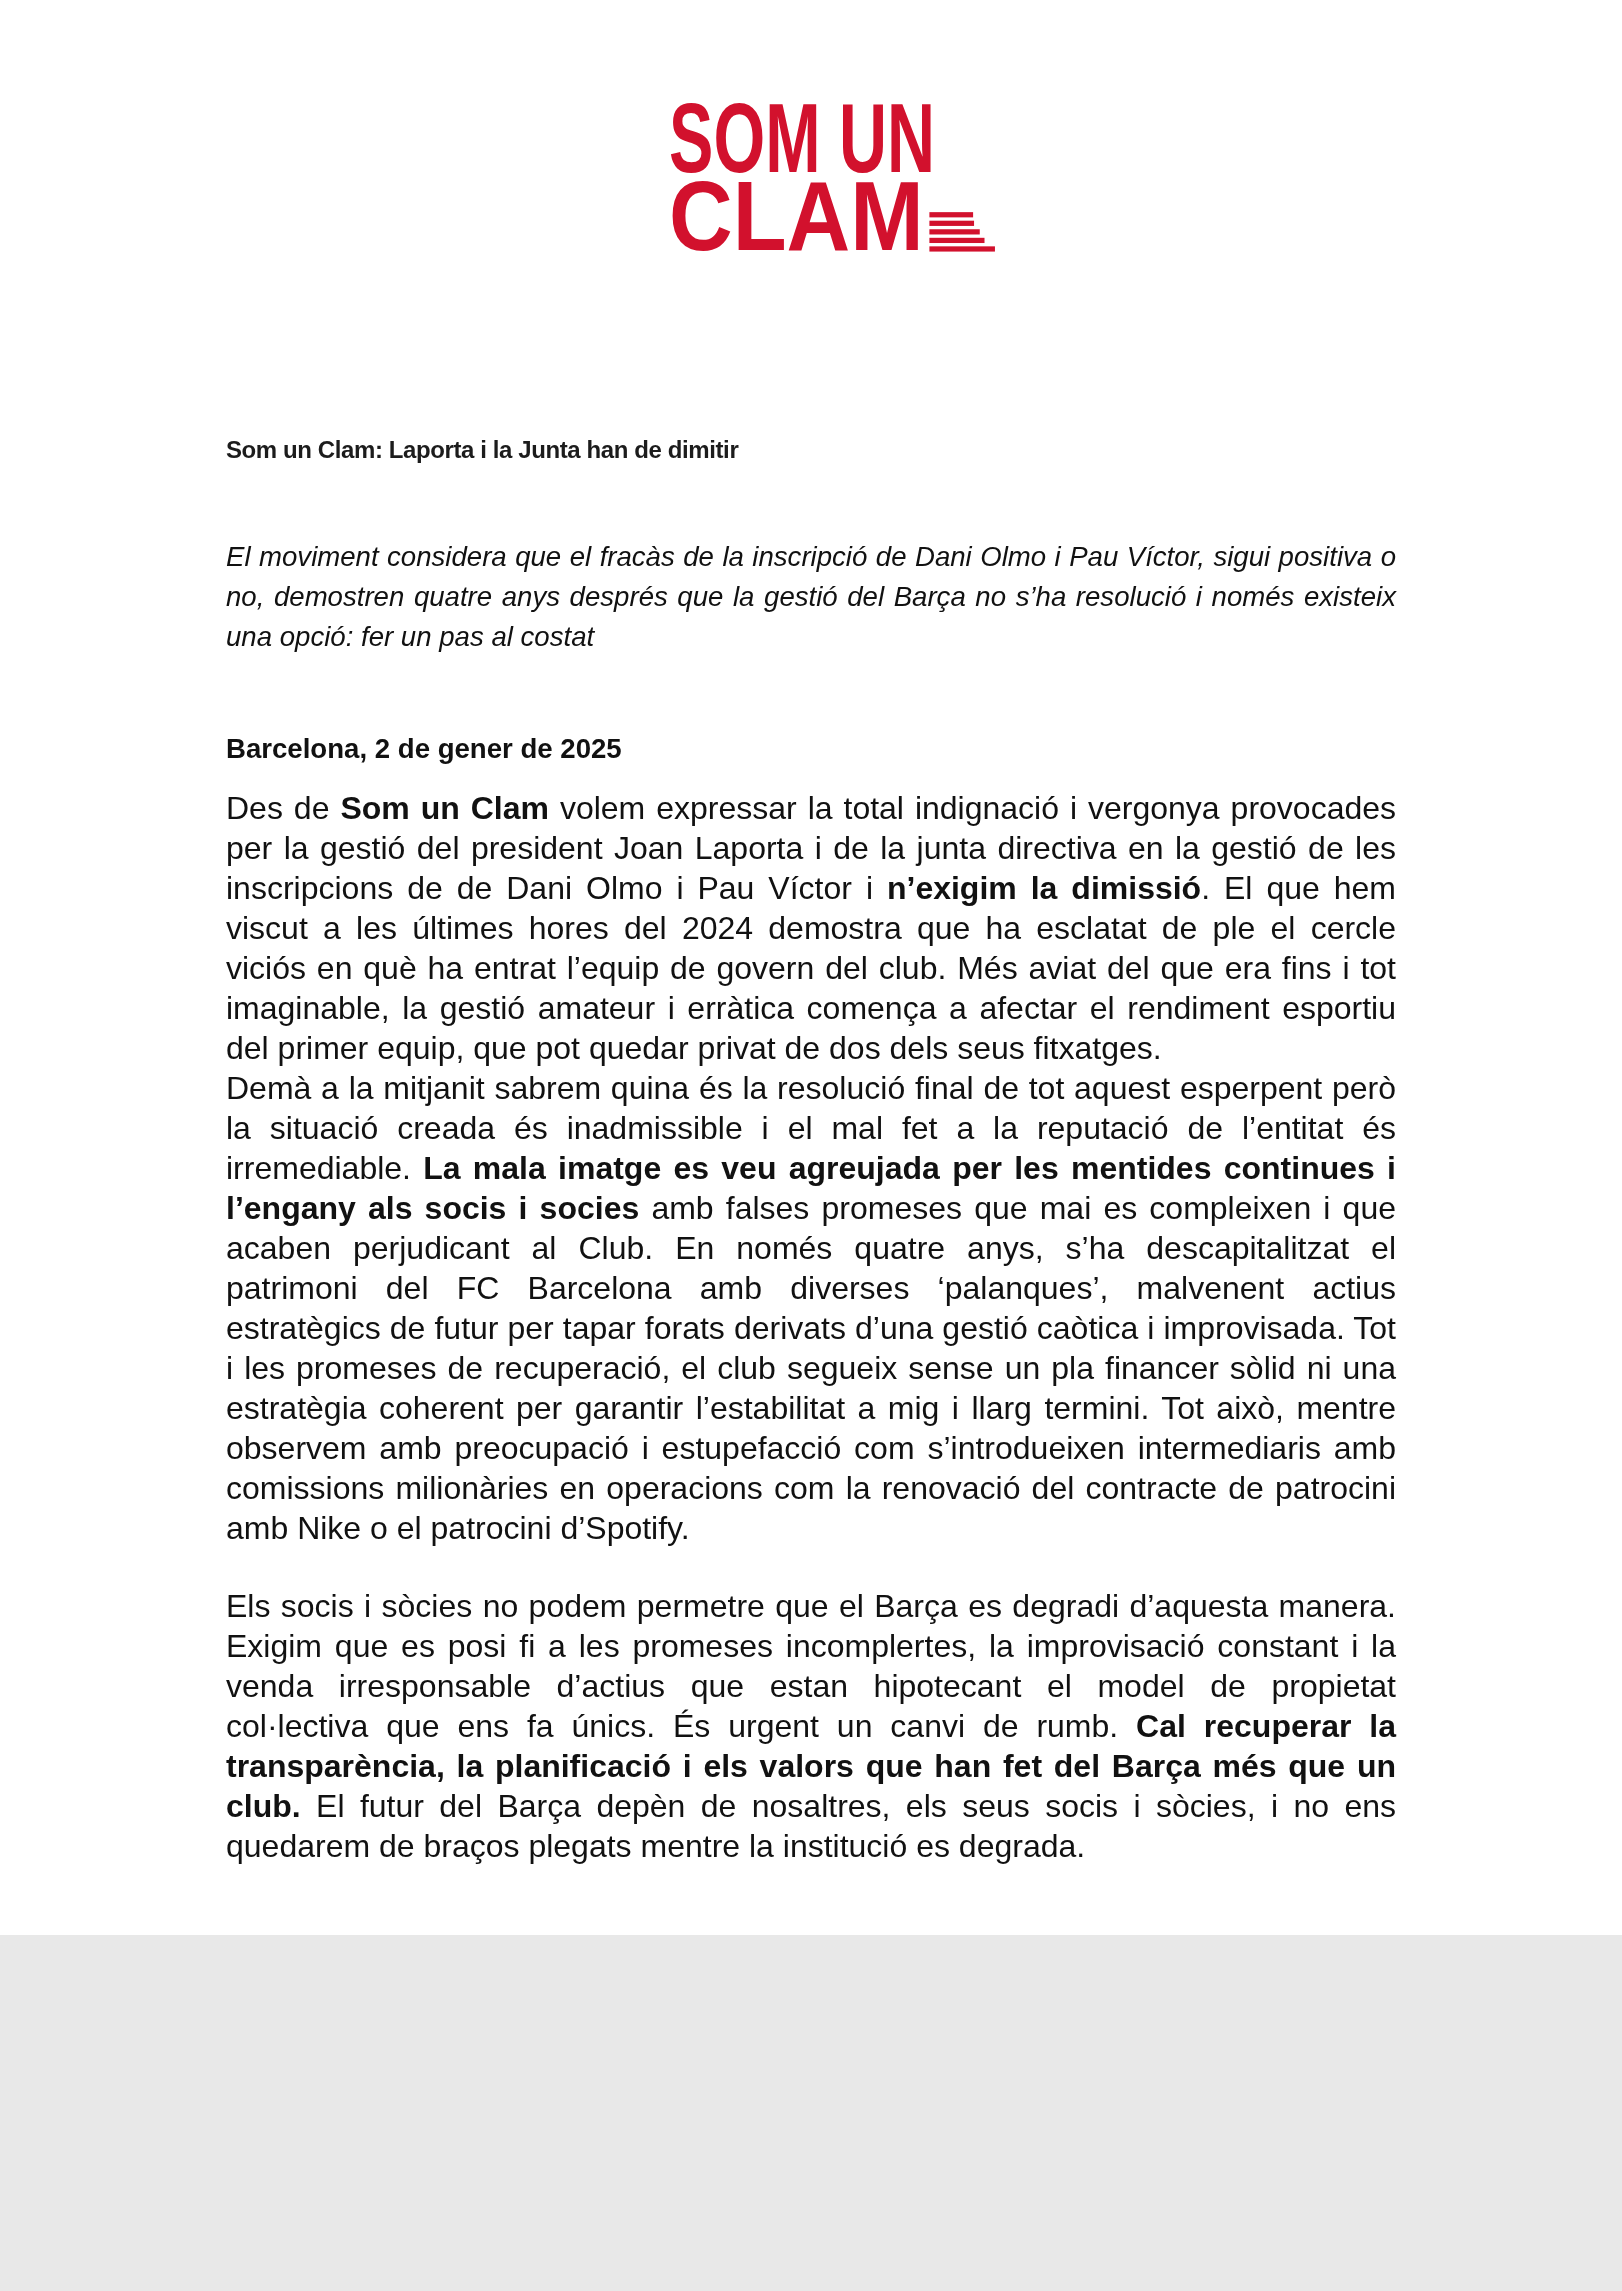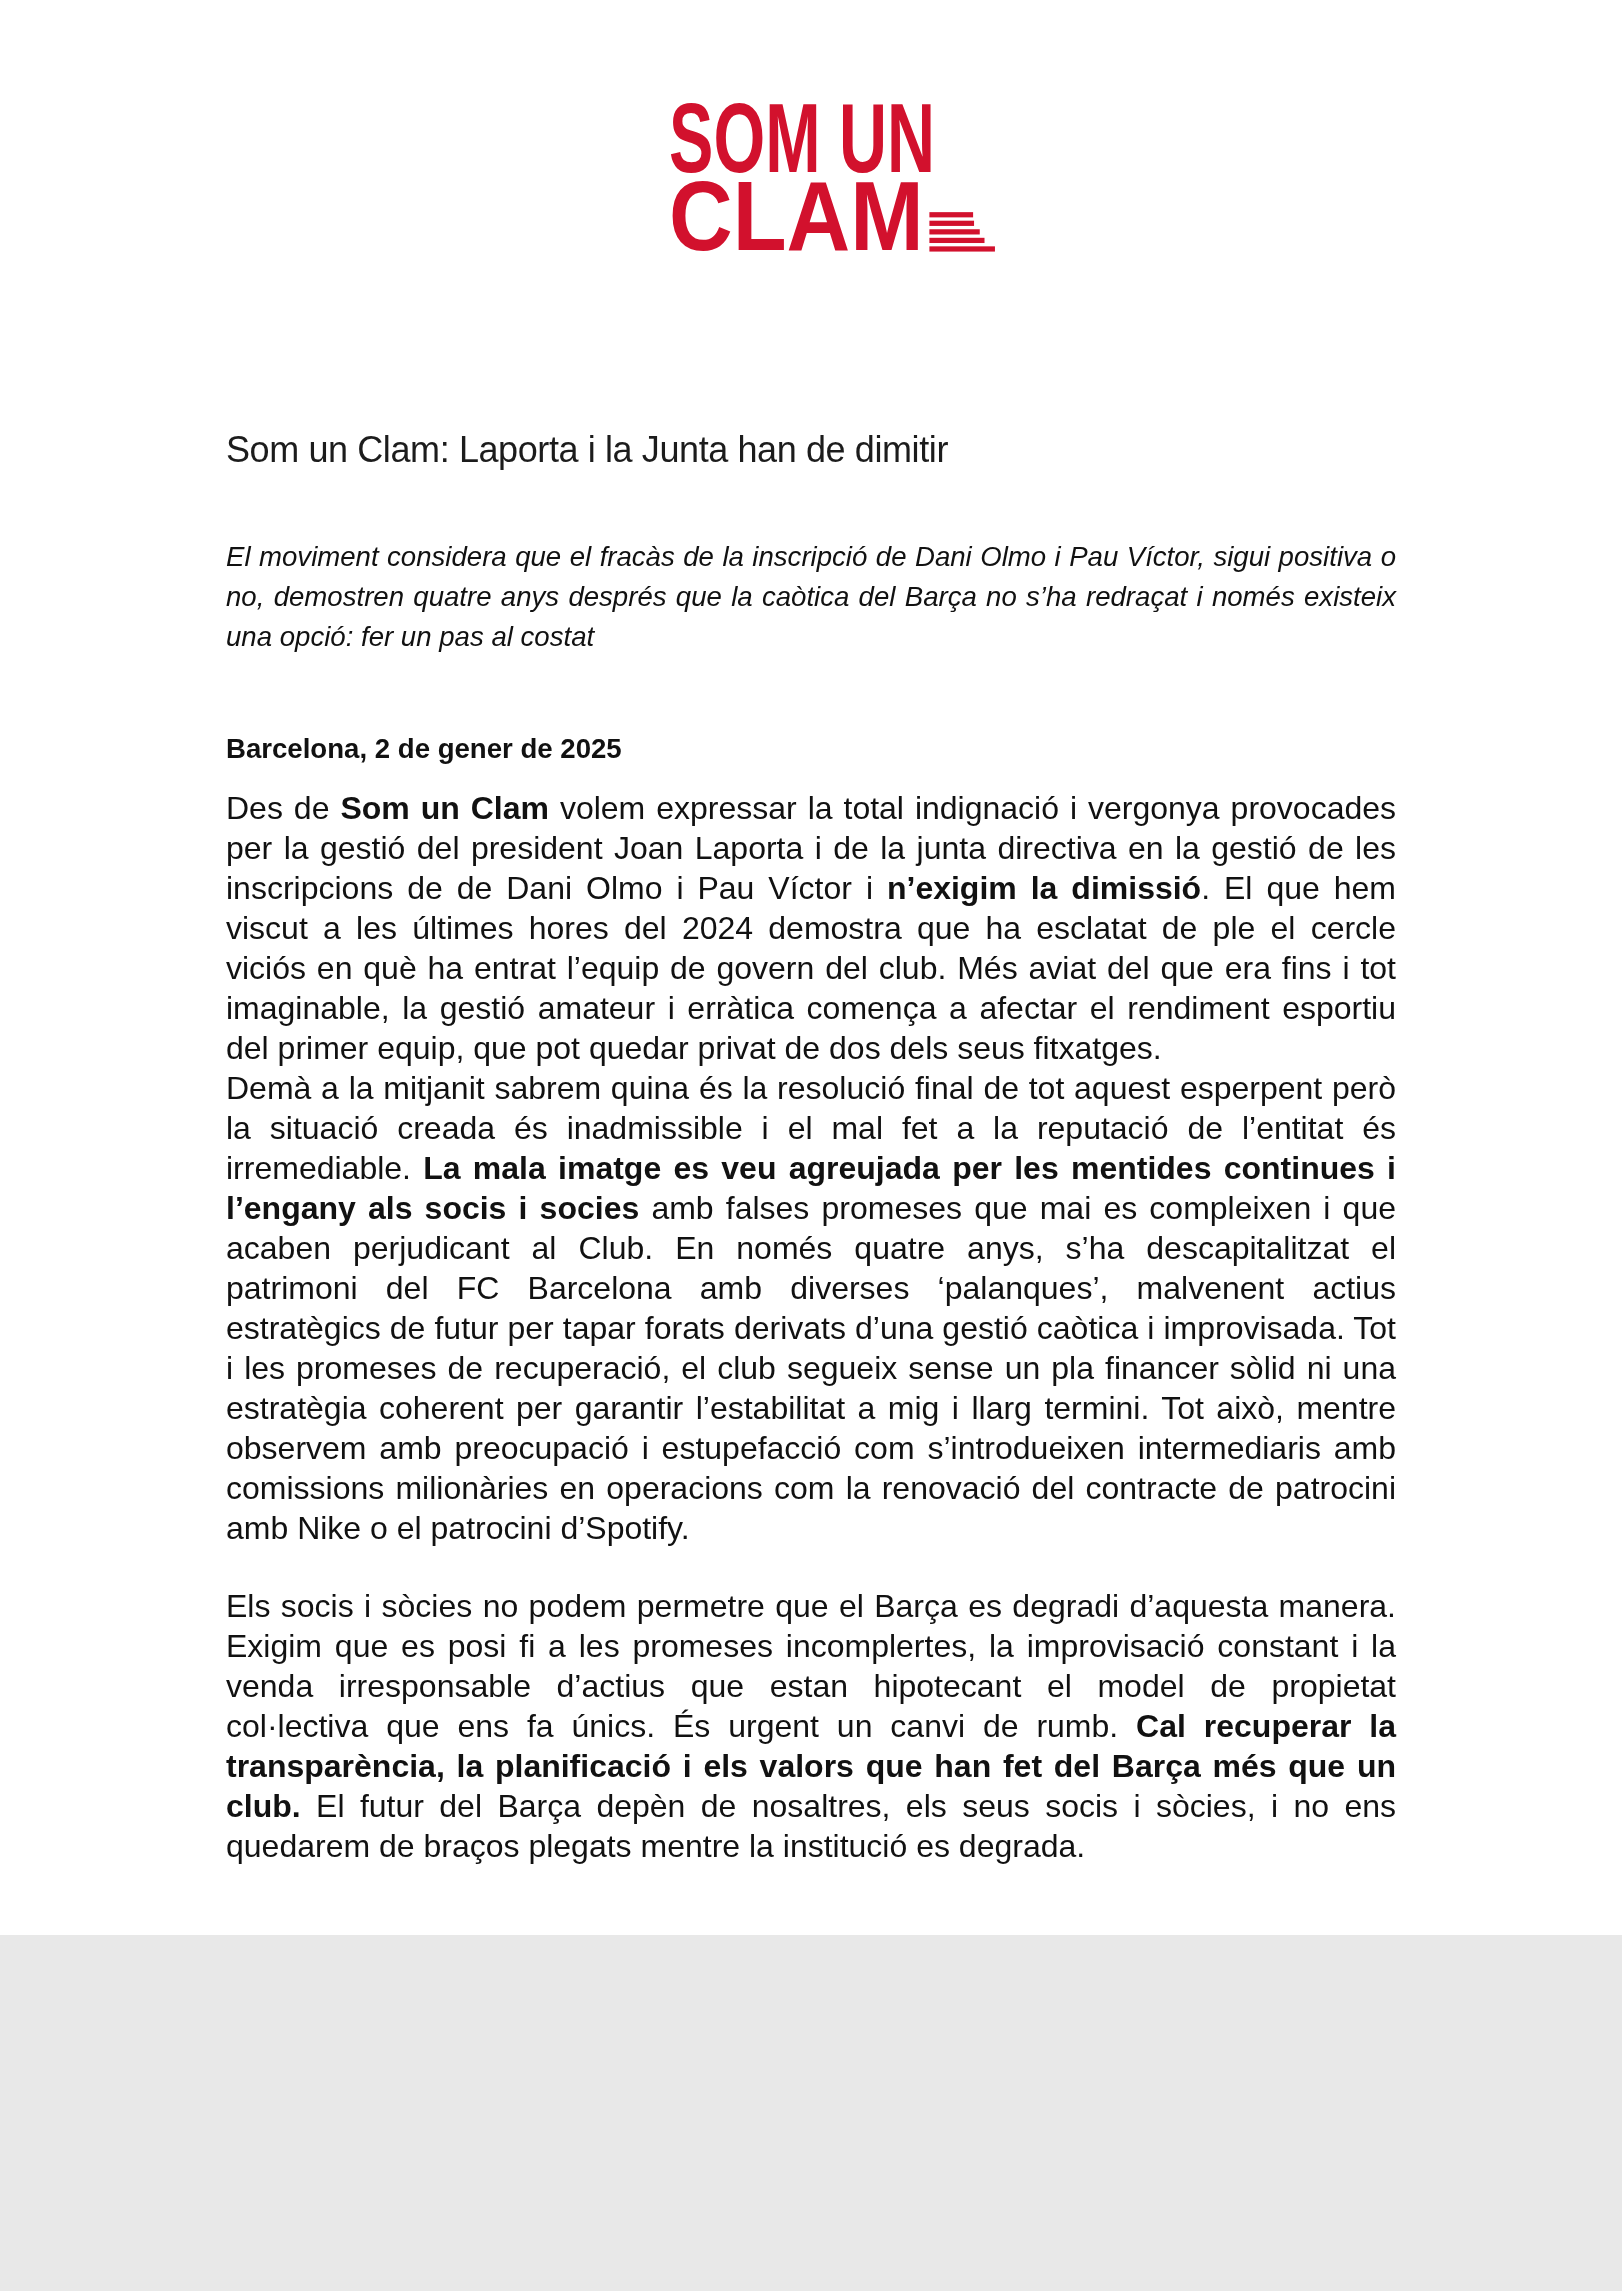--- a/index.html
+++ b/index.html
@@ -17,23 +17,23 @@
     padding-top: 101px;
     display: flex;
     justify-content: center;
   }
   .logo-wrap svg { transform: translateX(21px); }
   .content {
     padding: 0 227px 0 226px;
   }
   .doc-title {
     margin: 178px 0 0 0;
-    font-size: 36px;
+    font-size: 24px;
     line-height: 38px;
-    font-weight: normal;
+    font-weight: bold;
     color: #1c1c1c;
     letter-spacing: -0.4px;
   }
   .lede {
     margin: 68px 0 0 0;
     font-size: 27.6px;
     line-height: 40px;
     font-style: italic;
     text-align: justify;
   }
@@ -76,21 +76,21 @@
         <rect x="274" y="144" width="58" height="5.5"></rect>
         <rect x="274" y="153" width="69" height="5.5"></rect>
       </g>
     </svg>
   </div>
 
   <div class="content">
 
     <h1 class="doc-title">Som un Clam: Laporta i la Junta han de dimitir</h1>
 
-    <p class="lede">El moviment considera que el fracàs de la inscripció de Dani Olmo i Pau Víctor, sigui positiva o no, demostren quatre anys després que la caòtica del Barça no s’ha redraçat i només existeix una opció: fer un pas al costat</p>
+    <p class="lede">El moviment considera que el fracàs de la inscripció de Dani Olmo i Pau Víctor, sigui positiva o no, demostren quatre anys després que la gestió del Barça no s’ha resolució i només existeix una opció: fer un pas al costat</p>
 
     <p class="dateline">Barcelona, 2 de gener de 2025</p>
 
     <p class="body-par p1"><span>Des de </span><span style="font-weight: bold;">Som un Clam</span><span> volem expressar la total indignació i vergonya provocades per la gestió del president Joan Laporta i de la junta directiva en la gestió de les inscripcions de de Dani Olmo i Pau Víctor i </span><span style="font-weight: bold;">n’exigim la dimissió</span><span>. El que hem viscut a les últimes hores del 2024 demostra que ha esclatat de ple el cercle viciós en què ha entrat l’equip de govern del club. Més aviat del que era fins i tot imaginable, la gestió amateur i erràtica comença a afectar el rendiment esportiu del primer equip, que pot quedar privat de dos dels seus fitxatges.</span></p>
 
     <p class="body-par p2"><span>Demà a la mitjanit sabrem quina és la resolució final de tot aquest esperpent però la situació creada és inadmissible i el mal fet a la reputació de l’entitat és irremediable. </span><span style="font-weight: bold;">La mala imatge es veu agreujada per les mentides continues i l’engany als socis i socies</span><span> amb falses promeses que mai es compleixen i que acaben perjudicant al Club. En només quatre anys, s’ha descapitalitzat el patrimoni del FC Barcelona amb diverses ‘palanques’, malvenent actius estratègics de futur per tapar forats derivats d’una gestió caòtica i improvisada. Tot i les promeses de recuperació, el club segueix sense un pla financer sòlid ni una estratègia coherent per garantir l’estabilitat a mig i llarg termini. Tot això, mentre observem amb preocupació i estupefacció com s’introdueixen intermediaris amb comissions milionàries en operacions com la renovació del contracte de patrocini amb Nike o el patrocini d’Spotify.</span></p>
 
     <p class="body-par p3"><span>Els socis i sòcies no podem permetre que el Barça es degradi d’aquesta manera. Exigim que es posi fi a les promeses incomplertes, la improvisació constant i la venda irresponsable d’actius que estan hipotecant el model de propietat col·lectiva que ens fa únics. És urgent un canvi de rumb. </span><span style="font-weight: bold;">Cal recuperar la transparència, la planificació i els valors que han fet del Barça més que un club.</span><span> El futur del Barça depèn de nosaltres, els seus socis i sòcies, i no ens quedarem de braços plegats mentre la institució es degrada.</span></p>
 
     <div class="footer-url" style="color: rgb(180, 30, 60);">somunclam.cat</div>

